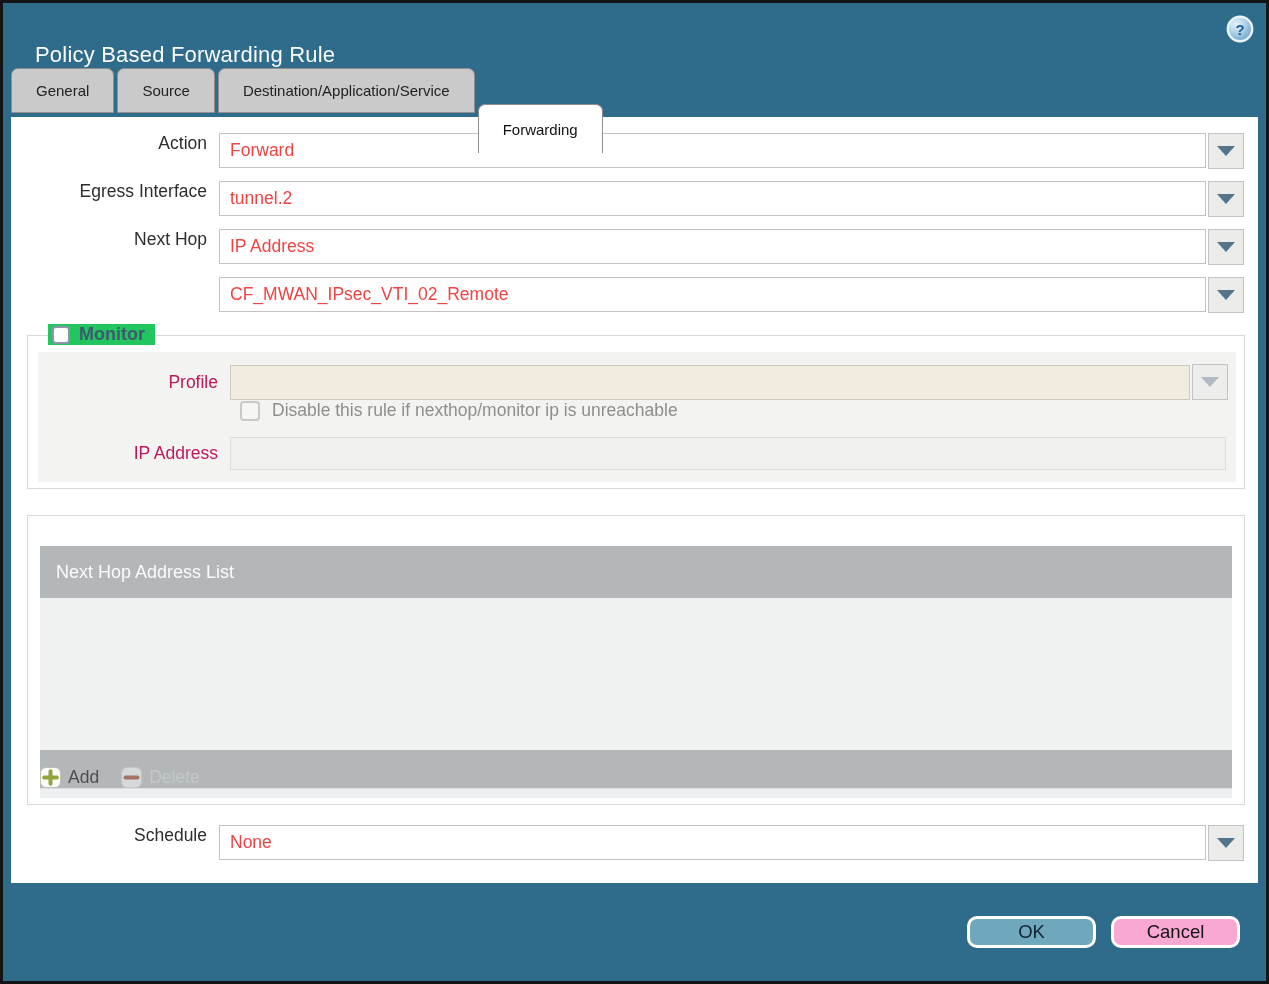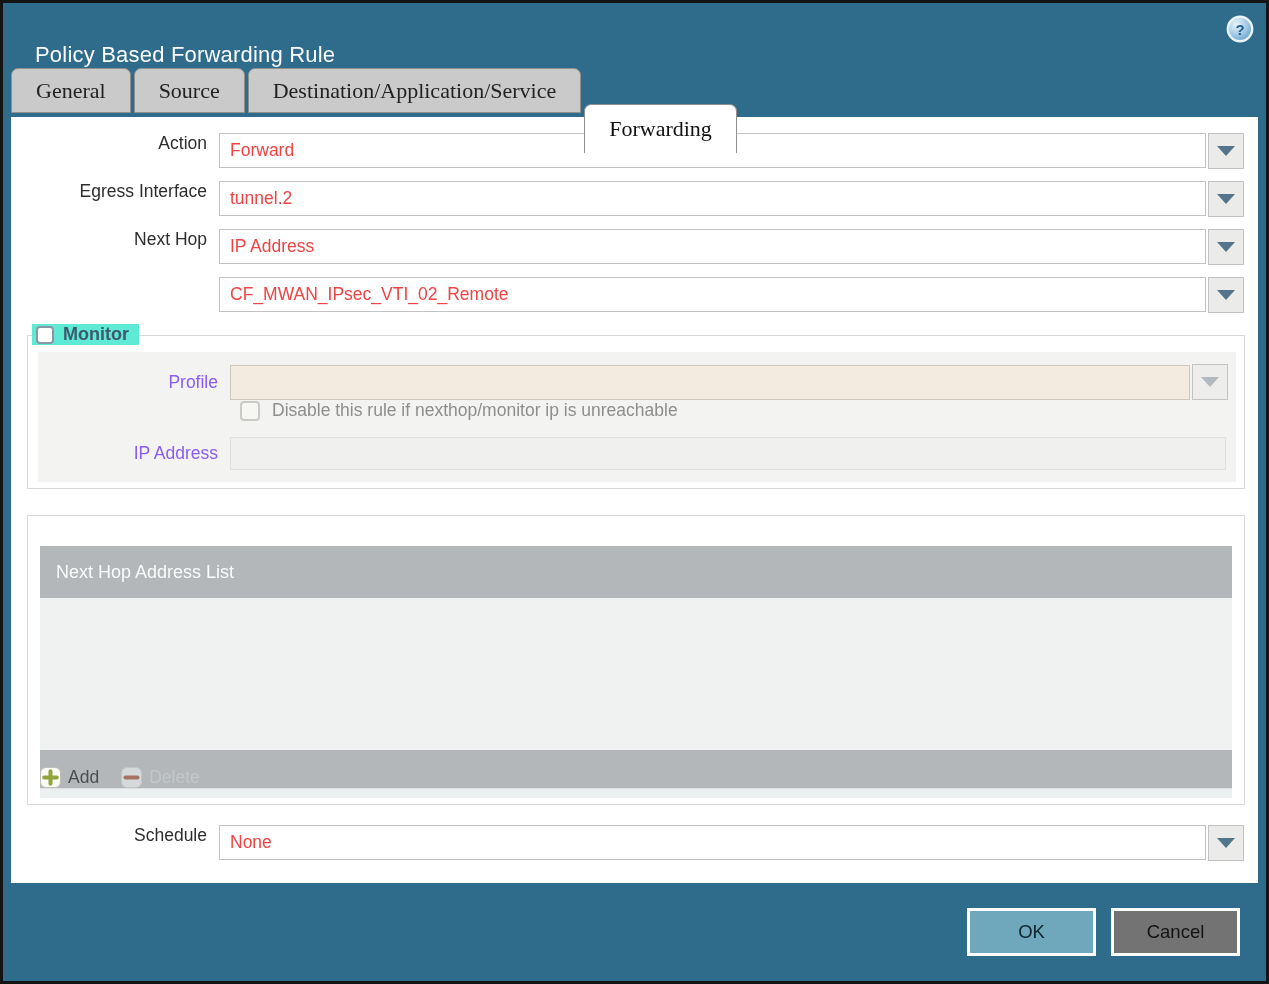--- a/index.html
+++ b/index.html
@@ -36,23 +36,22 @@
     display: flex; align-items: flex-start;
     padding-left: 8px; gap: 3px;
   }
   .tab {
     height: 45px;
     background: #cacaca;
     border: 1px solid #8f8f8f;
     border-radius: 7px 7px 0 0;
     display: flex; align-items: center;
     padding: 0 24px;
-    font-size: 22px; color: #222;
+    font-size: 15px; color: #222;
     cursor: pointer;
-    font-family: Liberation Serif, serif;
   }
   .tab.active {
     height: 49px;
     background: #ffffff;
     border-bottom: none;
     color: #111;
     z-index: 2;
     margin-top: 36px;
   }
 
@@ -97,22 +96,22 @@
   .fdrop.disabled .arrow { border-top-color: #b0bac0; }
 
   
   .section {
     position: relative;
     border: 1px solid #d8d8d8;
     margin: 22px 13px 0 16px;
     padding: 16px 8px 6px 10px;
   }
   .section-legend {
-    position: absolute; top: -12px; left: 4px;
-    background: #5eead4;
+    position: absolute; top: -12px; left: 20px;
+    background: #22c55e;
     padding: 0 10px 0 4px;
     display: flex; align-items: center; gap: 9px;
   }
   .cb {
     width: 18px; height: 18px;
     border: 2px solid #8d96a8;
     border-radius: 4px;
     background: #ffffff;
     flex-shrink: 0;
     cursor: pointer;
@@ -124,21 +123,21 @@
   .legend-text {
     font-size: 18px; font-weight: 700; color: #3d5a6e;
   }
 
   
   .monitor-panel { background: #f3f3f1; padding: 10px 8px 12px 0; }
   .mrow { display: flex; align-items: center; margin: 2px 0 0 0; }
   .mlabel {
     width: 192px; flex-shrink: 0;
     text-align: right; padding-right: 12px;
-    font-size: 17.5px; color: #8b5cf6;
+    font-size: 17.5px; color: #be185d;
   }
   .profile-field {
     flex: 1; height: 35px;
     background: #f1ecdf;
     border: 1px solid #cdc9bc;
   }
   .cbrow { display: flex; align-items: flex-end; gap: 12px; padding: 0 0 14px 202px; }
   .cbrow .cb { width: 20px; height: 20px; }
   .cb-label { font-size: 17.5px; color: #8e8e8c; }
   .ip-input {
@@ -168,30 +167,30 @@
   .tool-btn.disabled span { color: #c3c7c9; }
   .nh-scrollstrip { height: 10px; background: #edf0f0; border-top: 1px solid #dcdfdf; }
 
   
   .dlg-footer {
     flex: 1;
     display: flex; align-items: center; justify-content: flex-end;
     gap: 15px; padding-right: 26px;
   }
   .btn {
-    min-width: 129px; height: 48px;
+    min-width: 129px; height: 32px;
     border: 3px solid #ffffff;
-    border-radius: 0;
+    border-radius: 10px;
     font-size: 18.5px; color: #0f2430;
     font-family: "Liberation Sans", sans-serif;
     display: flex; align-items: center; justify-content: center;
     cursor: pointer;
   }
   .btn-ok { background: #6fa8bc; }
-  .btn-cancel { background: #737373; color: #131313; }
+  .btn-cancel { background: #f9a8d4; color: #131313; }
 </style>
 </head>
 <body>
 
 <div class="window">
 
   <div class="titlebar">
     <div class="title">Policy Based Forwarding Rule</div>
     <div class="help-btn">
       <svg width="28" height="28" viewBox="0 0 28 28">

